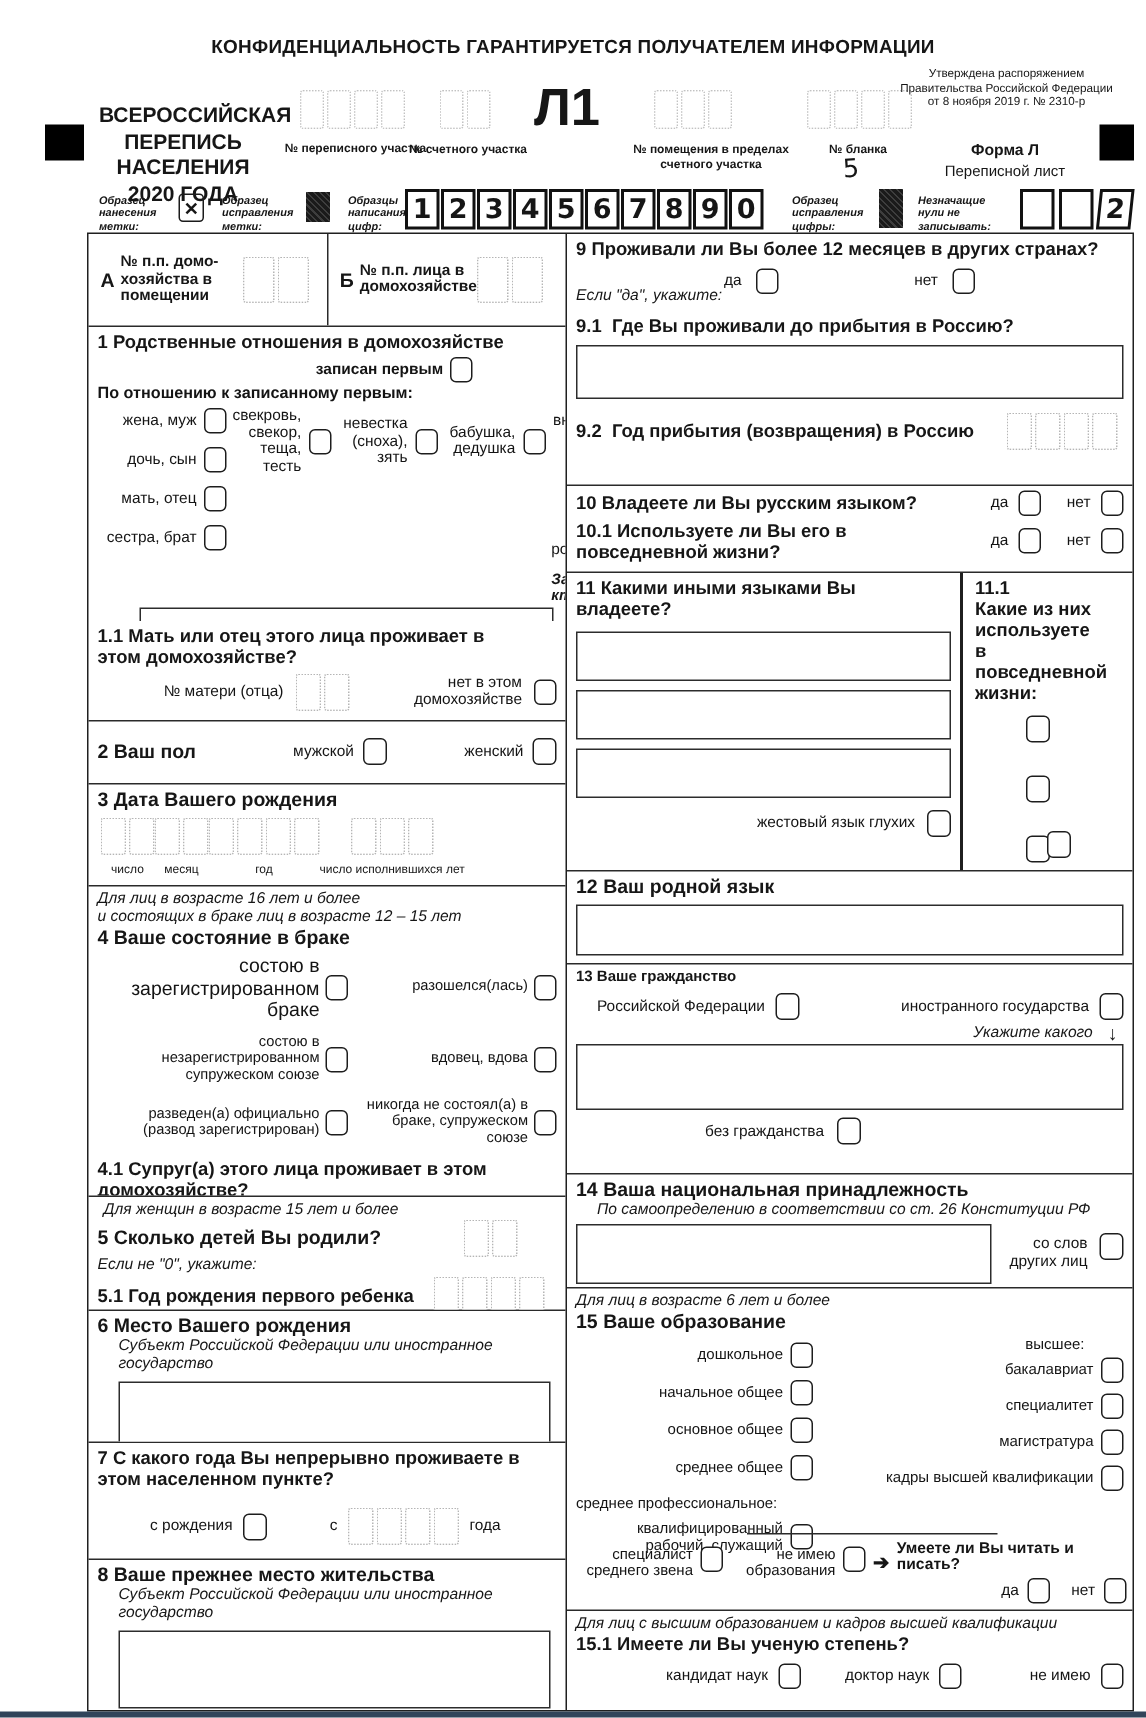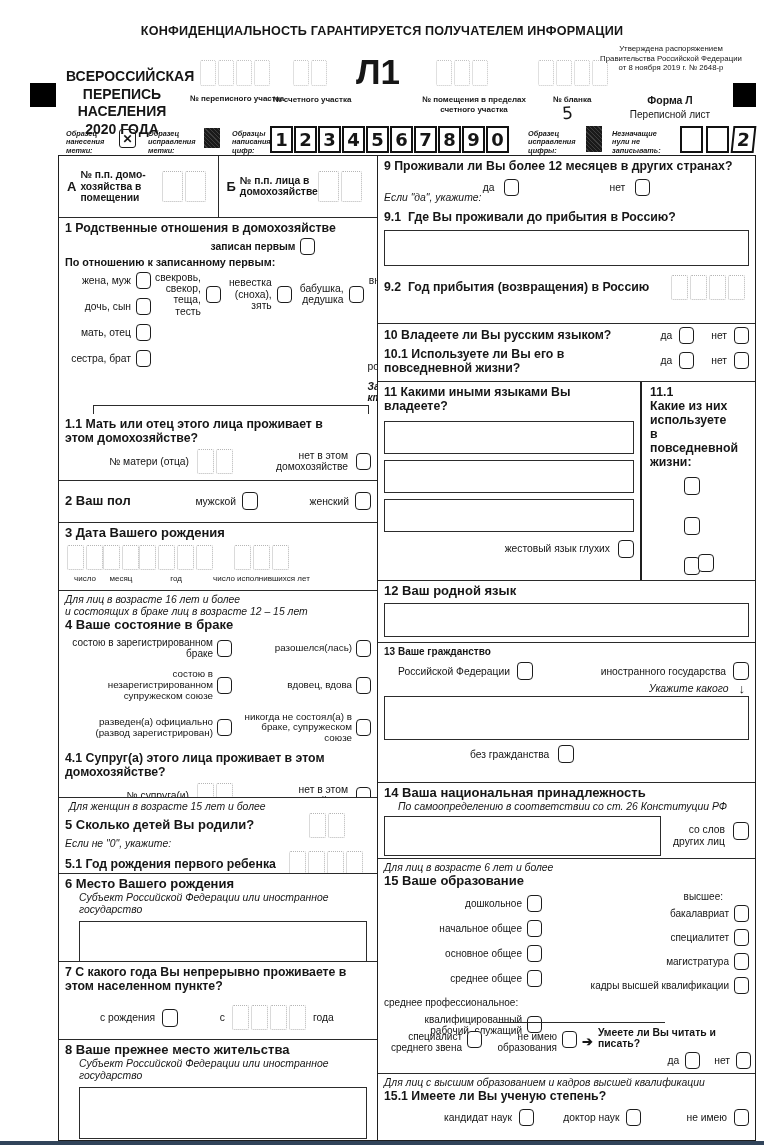--- a/index.html
+++ b/index.html
@@ -76,21 +76,21 @@
 
 <div class="abs cells hdr" style="left:538px;top:60px">
     <span class="dcell"></span>
     <span class="dcell"></span>
     <span class="dcell"></span>
     <span class="dcell"></span>
   </div>
 <div class="abs hdrlbl" style="left:540px;top:95px;width:64px">№ бланка</div>
 <div class="abs" style="left:562px;top:103px;font-size:17px;font-family:'DejaVu Sans',sans-serif;transform:rotate(-4deg)">5</div>
 
-<div class="abs c" style="left:598px;top:44px;width:146px;font-size:7.8px;line-height:1.25">Утверждена распоряжением Правительства Российской Федерации от 8 ноября 2019 г. № 2648-р</div>
+<div class="abs c" style="left:598px;top:44px;width:146px;font-size:7.8px;line-height:1.25">Утверждена распоряжением Правительства Российской Федерации от 8 ноября 2019 г. № 2310-р</div>
 <div class="abs b c" style="left:620px;top:94px;width:100px;font-size:10.5px">Форма Л</div>
 <div class="abs c" style="left:614px;top:109px;width:112px;font-size:10px">Переписной лист</div>
 
 <div class="abs mlbl" style="left:66px;top:130px;width:50px">Образец нанесения метки:</div>
 <div class="abs" style="left:119px;top:129px;width:17px;height:19px;border:1.8px solid #1b1b1b;border-radius:3px;display:flex;align-items:center;justify-content:center;font-size:12px;font-weight:bold;box-sizing:border-box">
     <span>✕</span>
   </div>
 
 <div class="abs mlbl" style="left:148px;top:130px;width:54px">Образец исправления метки:</div>
 <div class="abs darkbox" style="left:204px;top:128px"></div>
@@ -261,21 +261,21 @@
         </div>
       </div>
     </div>
 
     <div class="sec" style="height:208px">
       <div class="note">Для лиц в возрасте 16 лет и более</div>
       <div class="note">и состоящих в браке лиц в возрасте 12 – 15 лет</div>
       <div class="qt" style="font-size:13px;margin:1px 0 4px"><span>4</span>&nbsp;<span>Ваше состояние в браке</span></div>
       <div style="display:flex;flex-direction:column;gap:10px">
         <div class="row" style="gap:4px">
-          <span class="lbl r" style="flex:0 0 148px;font-size:10px">состою в зарегистрированном браке</span>
+          <span class="lbl r" style="flex:0 0 148px;font-size:13px">состою в зарегистрированном браке</span>
           <span class="cb sm"></span>
           <span class="lbl r" style="flex:1;font-size:9.8px">разошелся(лась)</span>
           <span class="cb sm"></span>
         </div>
         <div class="row" style="gap:4px">
           <span class="lbl r" style="flex:0 0 148px;font-size:9.8px">состою в незарегистрированном супружеском союзе</span>
           <span class="cb sm"></span>
           <span class="lbl r" style="flex:1;font-size:9.8px">вдовец, вдова</span>
           <span class="cb sm"></span>
         </div>

